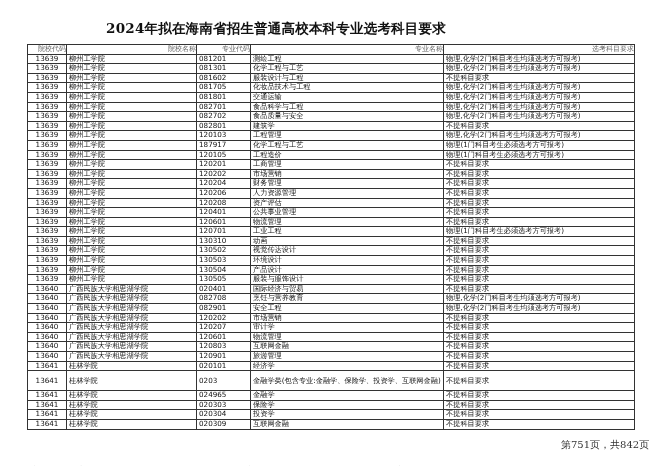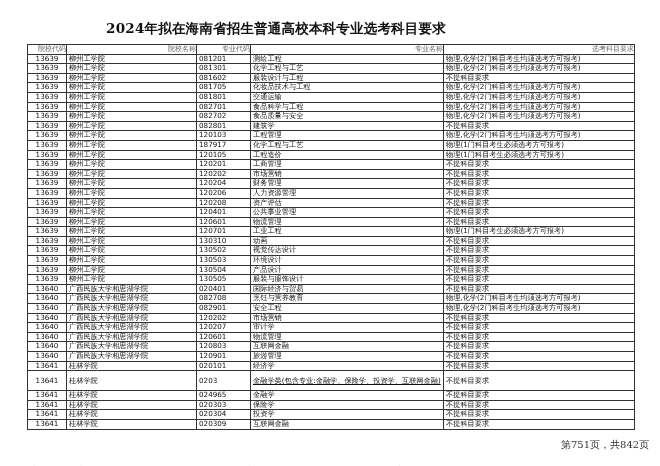--- a/index.html
+++ b/index.html
@@ -4,21 +4,21 @@
 <style>
   html,body{margin:0;padding:0;background:#fff;}
   body{width:660px;height:466px;position:relative;overflow:hidden;font-family:"DejaVu Sans","Liberation Sans",sans-serif;color:#111;}
   .title{position:absolute;left:0;top:20px;width:552px;text-align:center;font-family:"DejaVu Serif","Liberation Serif",serif;font-weight:bold;font-size:13.5px;letter-spacing:0.2px;color:#111;}
   table{position:absolute;left:27px;top:44px;width:607px;border-collapse:collapse;table-layout:fixed;border:1.4px solid #222;}
   col.c1{width:39px;} col.c2{width:130px;} col.c3{width:54px;} col.c4{width:193px;} col.c5{width:191px;}
   th{height:8.6px;padding:0;font-weight:normal;font-family:"DejaVu Serif","Liberation Serif",serif;font-size:7px;color:#666;border:1px solid #333;text-align:right;line-height:8.6px;white-space:nowrap;overflow:hidden;}
   td{height:8.6px;padding:0 0 0 2px;font-size:7.2px;line-height:8.6px;border:1px solid #333;white-space:nowrap;overflow:hidden;color:#111;}
   td.code{text-align:center;padding:0;}
   td.tall{height:19px;line-height:9px;}
-  td.wrap{white-space:normal;word-break:break-all;text-decoration:underline;}
+  td.wrap{white-space:normal;word-break:break-all;}
   .footer-note{position:absolute;left:28px;top:464px;font-family:"DejaVu Serif","Liberation Serif",serif;font-size:12px;color:#333;}
   .footer-page{position:absolute;left:561px;top:438px;font-family:"DejaVu Serif","Liberation Serif",serif;font-size:10px;color:#333;}
 </style>
 </head>
 <body>
 
 <div class="title">2024年拟在海南省招生普通高校本科专业选考科目要求</div>
 
 <table>
   <colgroup>

